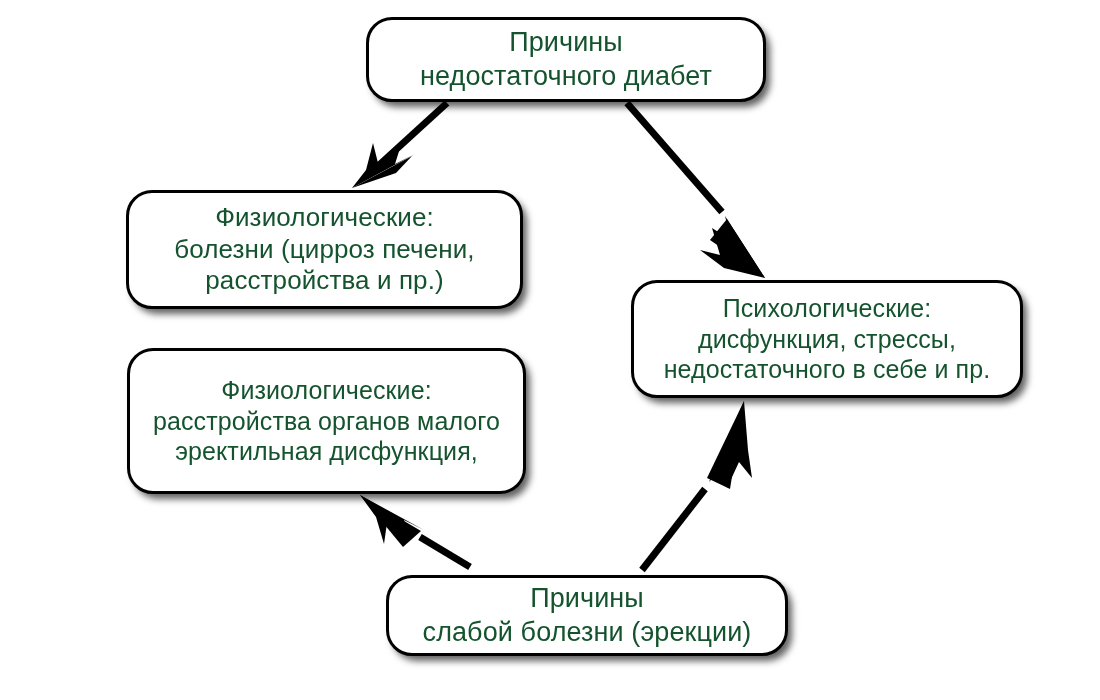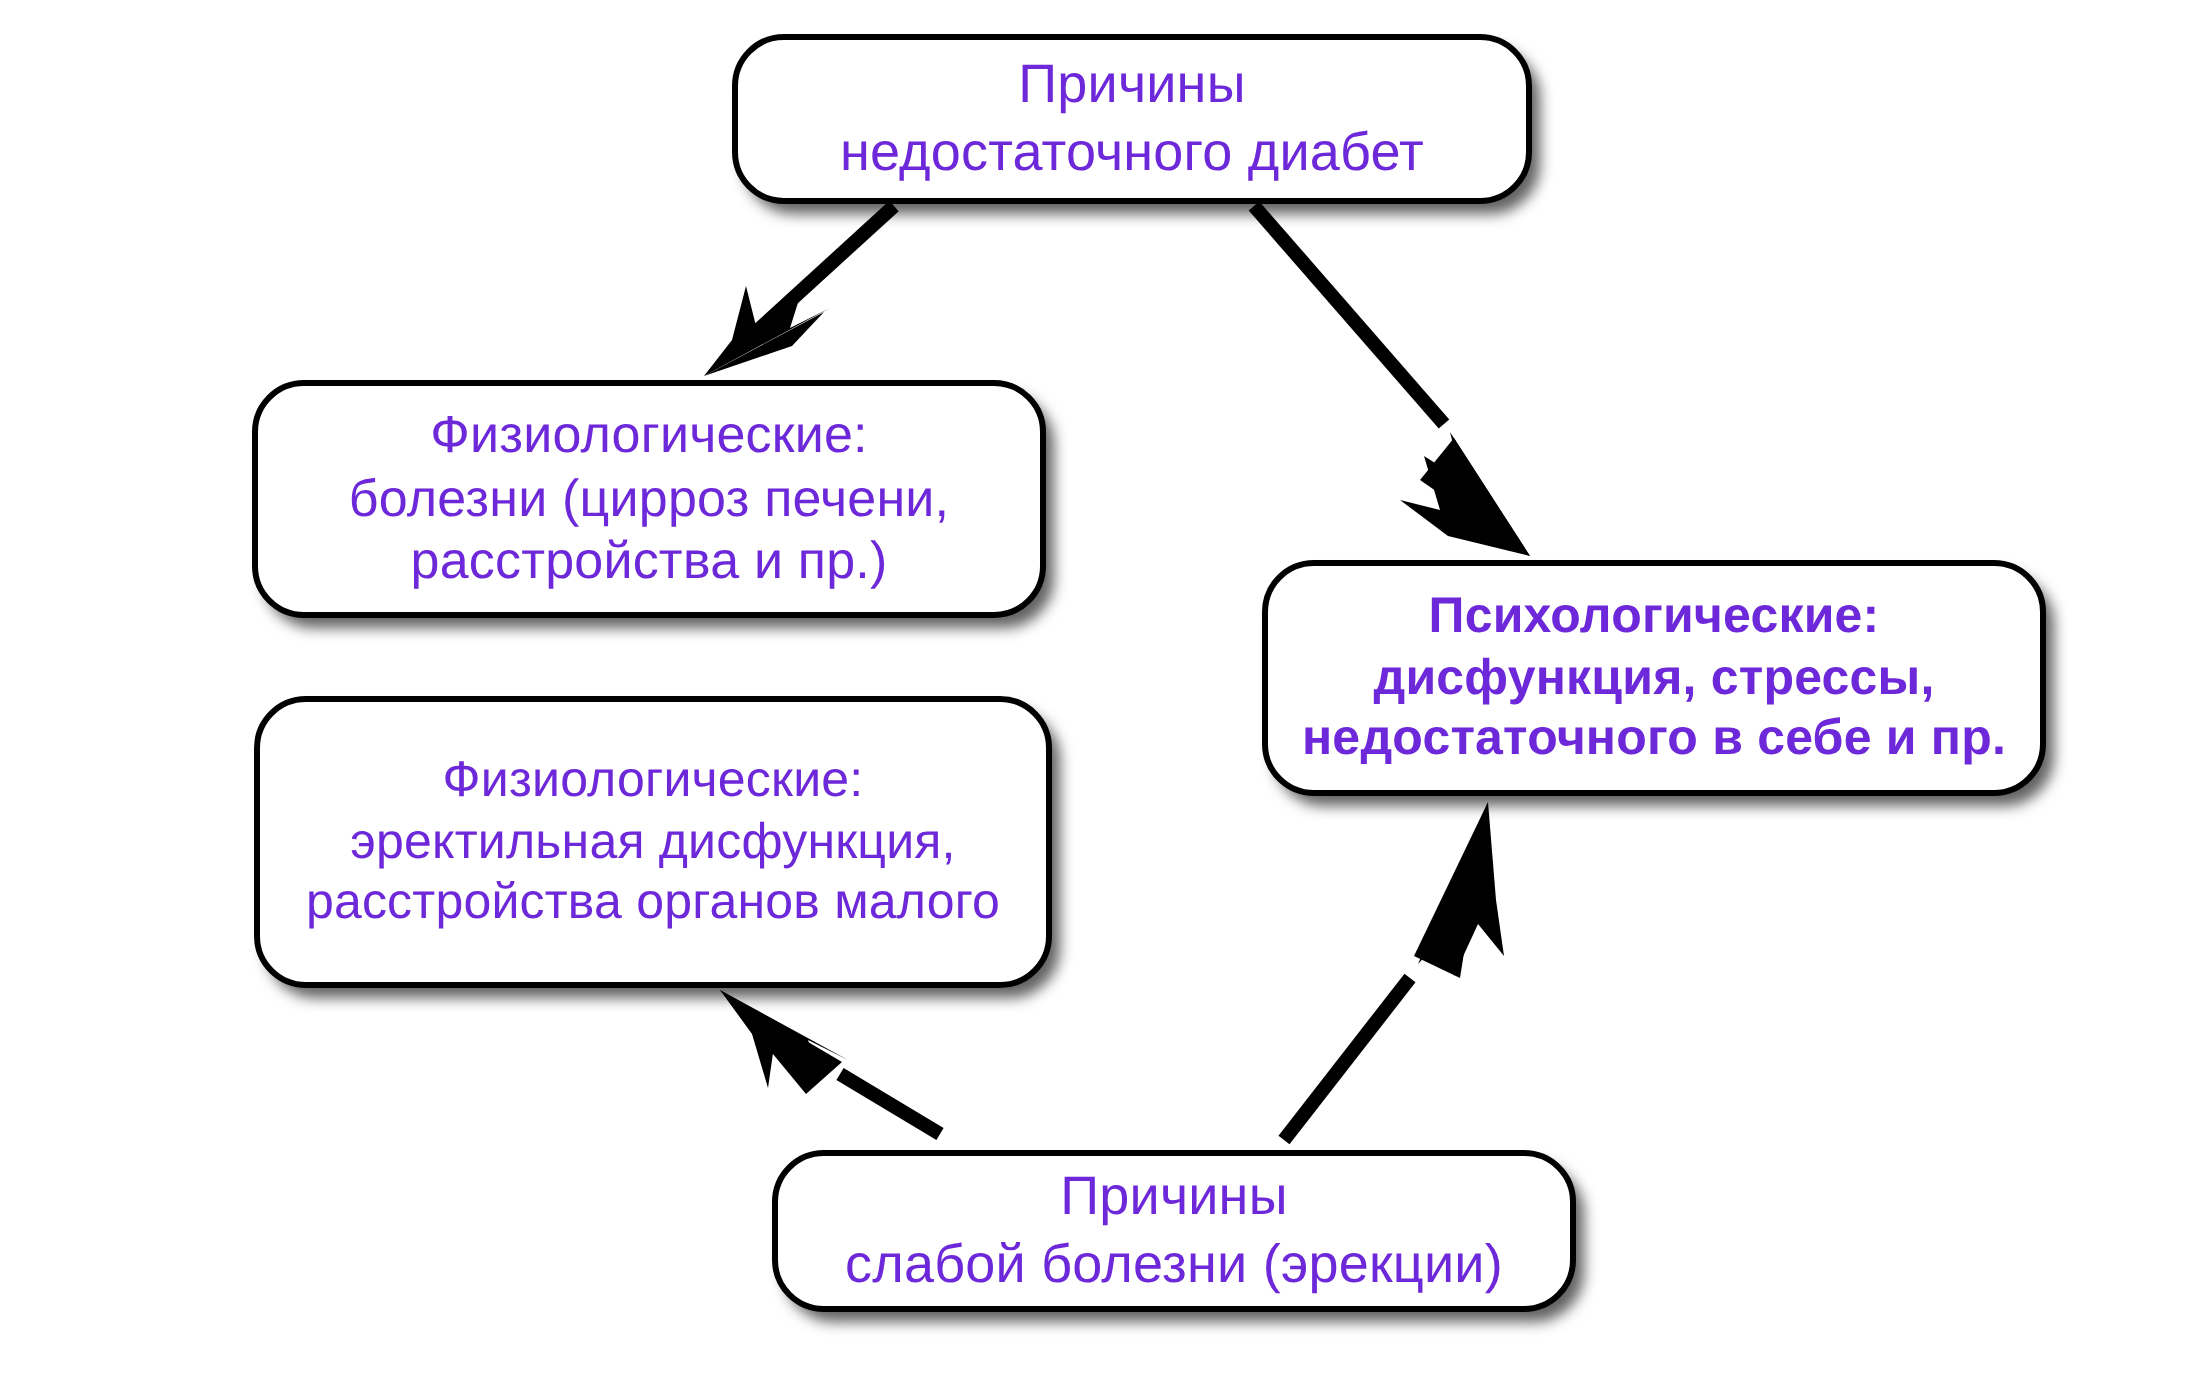--- a/index.html
+++ b/index.html
@@ -33,37 +33,37 @@
     border-radius: 26px;
     box-shadow: 5px 6px 7px -1px rgba(0,0,0,0.62);
     display: flex;
     flex-direction: column;
     align-items: center;
     justify-content: center;
     z-index: 2;
   }
   .node .line {
     display: block;
-    color: #6d28d9;
+    color: #14532d;
     font-size: 26px;
     line-height: 1.23;
     white-space: nowrap;
     text-align: right;
     letter-spacing: 0.1px;
   }
 
   
   #node-top      { left: 366px; top: 17px;  width: 400px; height: 85px; }
   #node-physio1  { left: 126px; top: 190px; width: 397px; height: 119px; }
   #node-physio2  { left: 127px; top: 348px; width: 399px; height: 146px; }
   #node-psycho   { left: 631px; top: 280px; width: 392px; height: 118px; }
   #node-bottom   { left: 386px; top: 575px; width: 402px; height: 81px; }
 
   #node-top .line   { font-size: 27px; }
-  #node-psycho .line { font-size: 25px; font-weight: bold; }
+  #node-psycho .line { font-size: 25px; }
   #node-physio2 .line { font-size: 25px; }
   #node-bottom .line { font-size: 27px; }
 </style>
 </head>
 <body>
 
 <div id="canvas">
 
   <svg id="arrow-layer" viewBox="0 0 1100 700">
 
@@ -98,22 +98,22 @@
   </div>
 
   <div class="node" id="node-physio1">
     <span class="line">Физиологические:</span>
     <span class="line">болезни (цирроз печени,</span>
     <span class="line">расстройства и пр.)</span>
   </div>
 
   <div class="node" id="node-physio2">
     <span class="line">Физиологические:</span>
+    <span class="line">расстройства органов малого</span>
     <span class="line">эректильная дисфункция,</span>
-    <span class="line">расстройства органов малого</span>
   </div>
 
   <div class="node" id="node-psycho">
     <span class="line">Психологические:</span>
     <span class="line">дисфункция, стрессы,</span>
     <span class="line">недостаточного в себе и пр.</span>
   </div>
 
   <div class="node" id="node-bottom">
     <span class="line">Причины</span>

